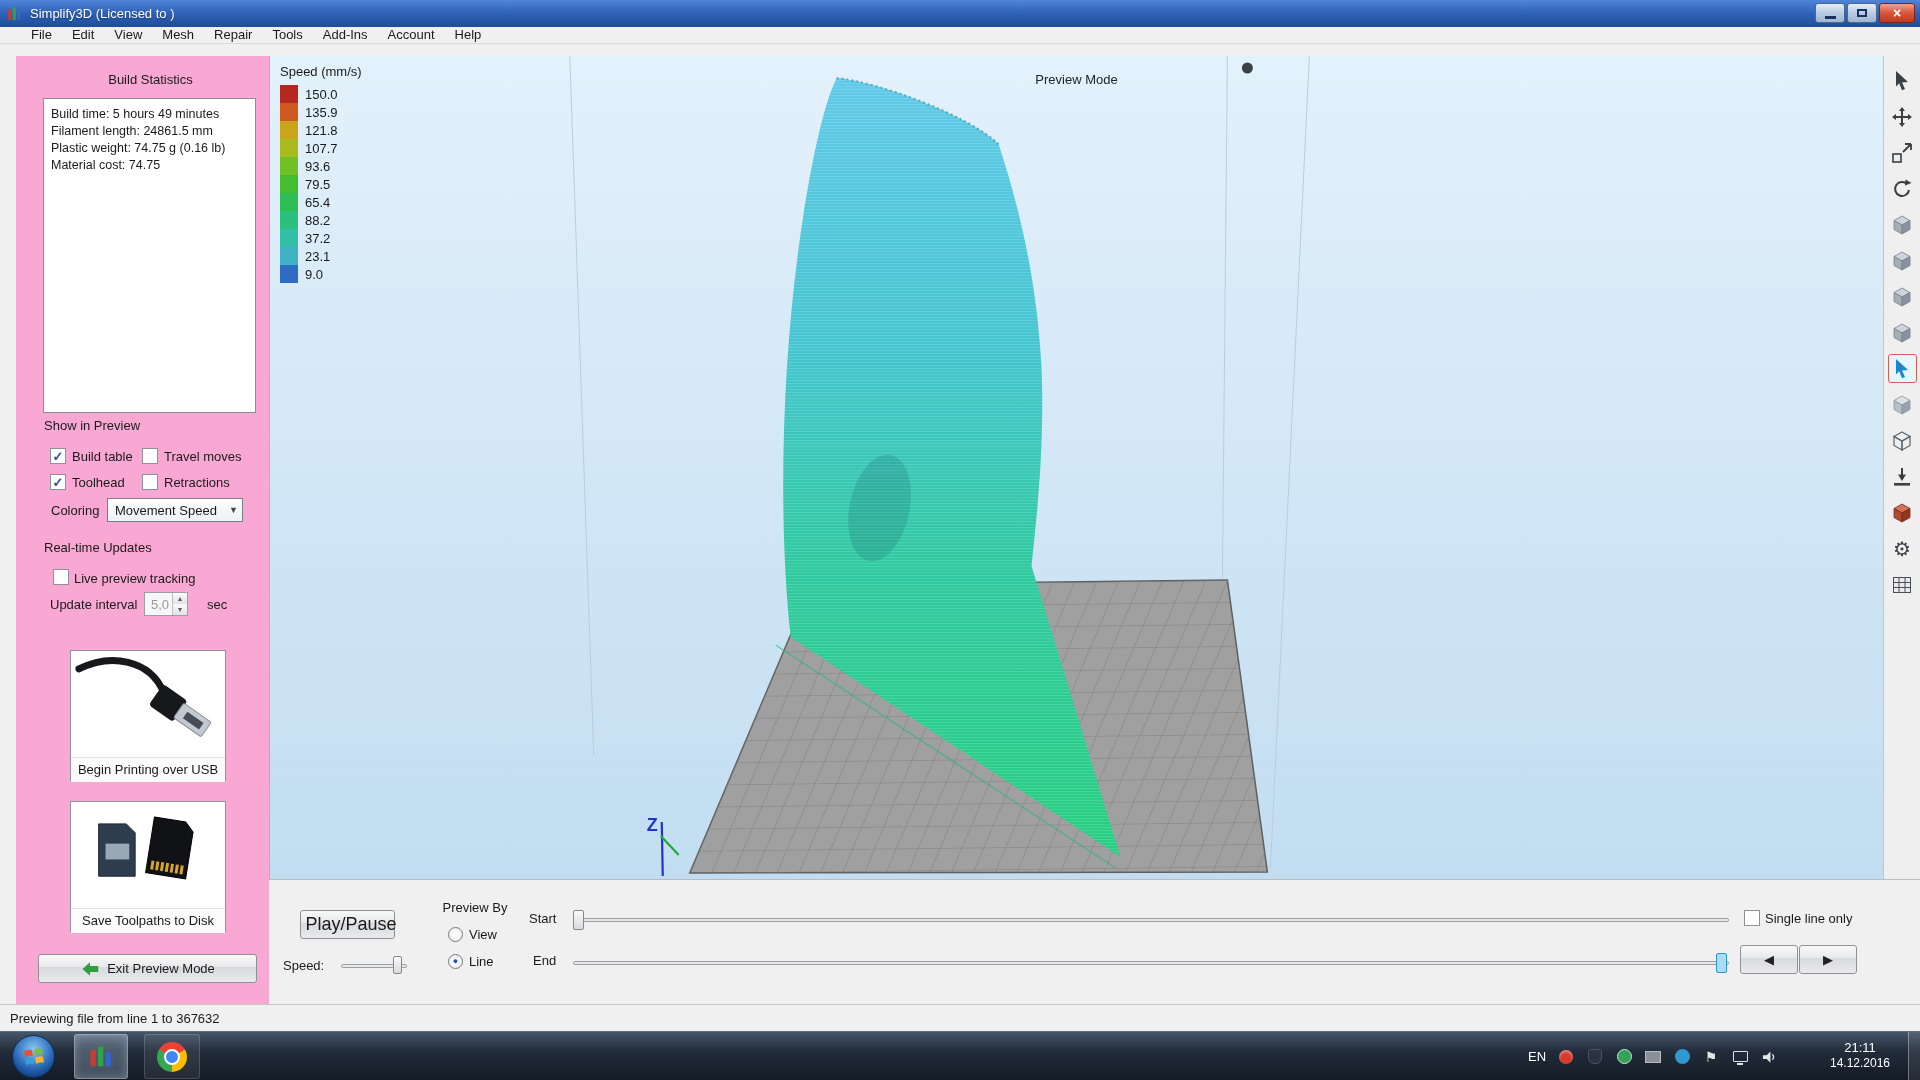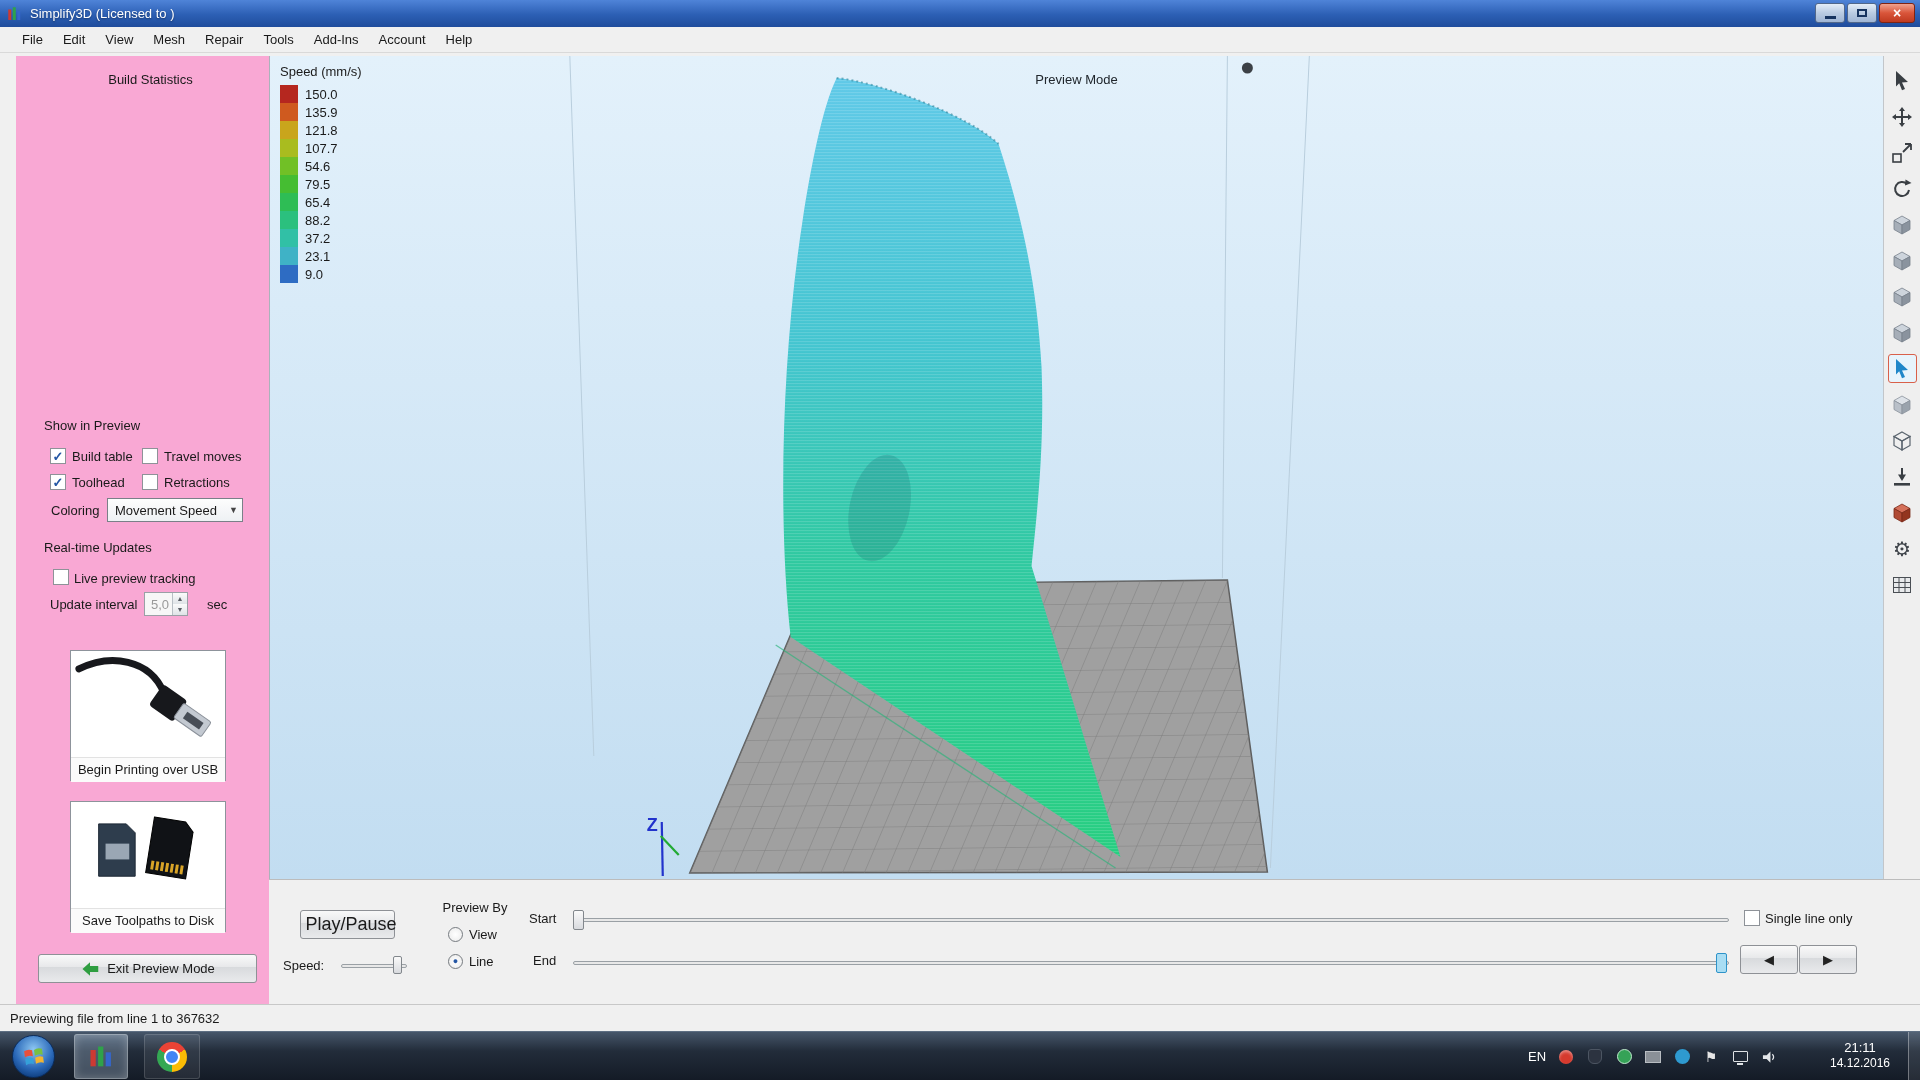--- a/index.html
+++ b/index.html
@@ -14,22 +14,22 @@
   .win-btns { position:absolute; right:5px; top:3px; display:flex; gap:2px; }
   .win-btn { width:30px; height:20px; display:flex; align-items:center; justify-content:center;
     border:1px solid #51678a; border-radius:3px;
     background:linear-gradient(#e4edf8, #b9cbe2 50%, #9fb5d4); }
   .win-btn.close { width:36px; background:linear-gradient(#f0a28e, #d9553a 50%, #bf3a20); border-color:#7e2413;
     color:#fff; font-weight:bold; font-size:14px; }
   .glyph-min { width:11px; height:3px; background:#16335f; margin-top:9px; }
   .glyph-max { width:10px; height:8px; border:2px solid #16335f; }
 
   
-  #menubar { position:absolute; left:0; top:27px; width:1920px; height:26px; background:#f0f0f0;
-    border-bottom:1px solid #d9d9d9; display:flex; align-items:center; padding-left:12px; }
+  #menubar { position:absolute; left:0; top:27px; width:1920px; height:17px; background:#f0f0f0;
+    border-bottom:1px solid #d9d9d9; display:flex; align-items:center; padding-left:21px; }
   .menu-item { padding:0 10px; line-height:28px; cursor:default; }
 
   
   #leftpanel { position:absolute; left:16px; top:56px; width:269px; height:948px; background:#f9a8d4; }
   .bs-title { position:absolute; top:16px; left:0; width:269px; text-align:center; }
   .bs-box { position:absolute; left:27px; top:42px; width:213px; height:315px; background:#fff;
     border:1px solid #898f99; padding:7px 7px; font-size:12.5px; line-height:17px; overflow:hidden; }
   .sec-label { position:absolute; }
   .cb { width:16px; height:16px; background:#fff; border:1px solid #8e9298; display:flex;
     align-items:center; justify-content:center; font-size:13px; font-weight:bold; color:#2456a4; }
@@ -147,20 +147,26 @@
   <span class="menu-item">Mesh</span>
   <span class="menu-item">Repair</span>
   <span class="menu-item">Tools</span>
   <span class="menu-item">Add-Ins</span>
   <span class="menu-item">Account</span>
   <span class="menu-item">Help</span>
 </div>
 
 <div id="leftpanel">
   <div class="bs-title">Build Statistics</div>
+  <div class="bs-box">
+    <div class="nowrap">Build time: 5 hours 49 minutes</div>
+    <div class="nowrap">Filament length: 24861.5 mm</div>
+    <div class="nowrap">Plastic weight: 74.75 g (0.16 lb)</div>
+    <div class="nowrap">Material cost: 74.75</div>
+  </div>
 
   <div class="sec-label" style="left:28px; top:362px;">Show in Preview</div>
 
   <div class="cb" style="position:absolute; left:34px; top:392px;">✓</div>
   <span class="cb-label" style="left:56px; top:393px;">Build table</span>
   <div class="cb" style="position:absolute; left:126px; top:392px;"></div>
   <span class="cb-label" style="left:148px; top:393px;">Travel moves</span>
   <div class="cb" style="position:absolute; left:34px; top:418px;">✓</div>
   <span class="cb-label" style="left:56px; top:419px;">Toolhead</span>
   <div class="cb" style="position:absolute; left:126px; top:418px;"></div>
@@ -283,21 +289,21 @@
     <div class="legend-row">
         <span class="swatch" style="background: rgb(201, 165, 28);"></span>
         <span class="legend-val">121.8</span>
       </div>
     <div class="legend-row">
         <span class="swatch" style="background: rgb(169, 188, 31);"></span>
         <span class="legend-val">107.7</span>
       </div>
     <div class="legend-row">
         <span class="swatch" style="background: rgb(113, 192, 38);"></span>
-        <span class="legend-val">54.6</span>
+        <span class="legend-val">93.6</span>
       </div>
     <div class="legend-row">
         <span class="swatch" style="background: rgb(69, 189, 50);"></span>
         <span class="legend-val">79.5</span>
       </div>
     <div class="legend-row">
         <span class="swatch" style="background: rgb(46, 189, 85);"></span>
         <span class="legend-val">65.4</span>
       </div>
     <div class="legend-row">

